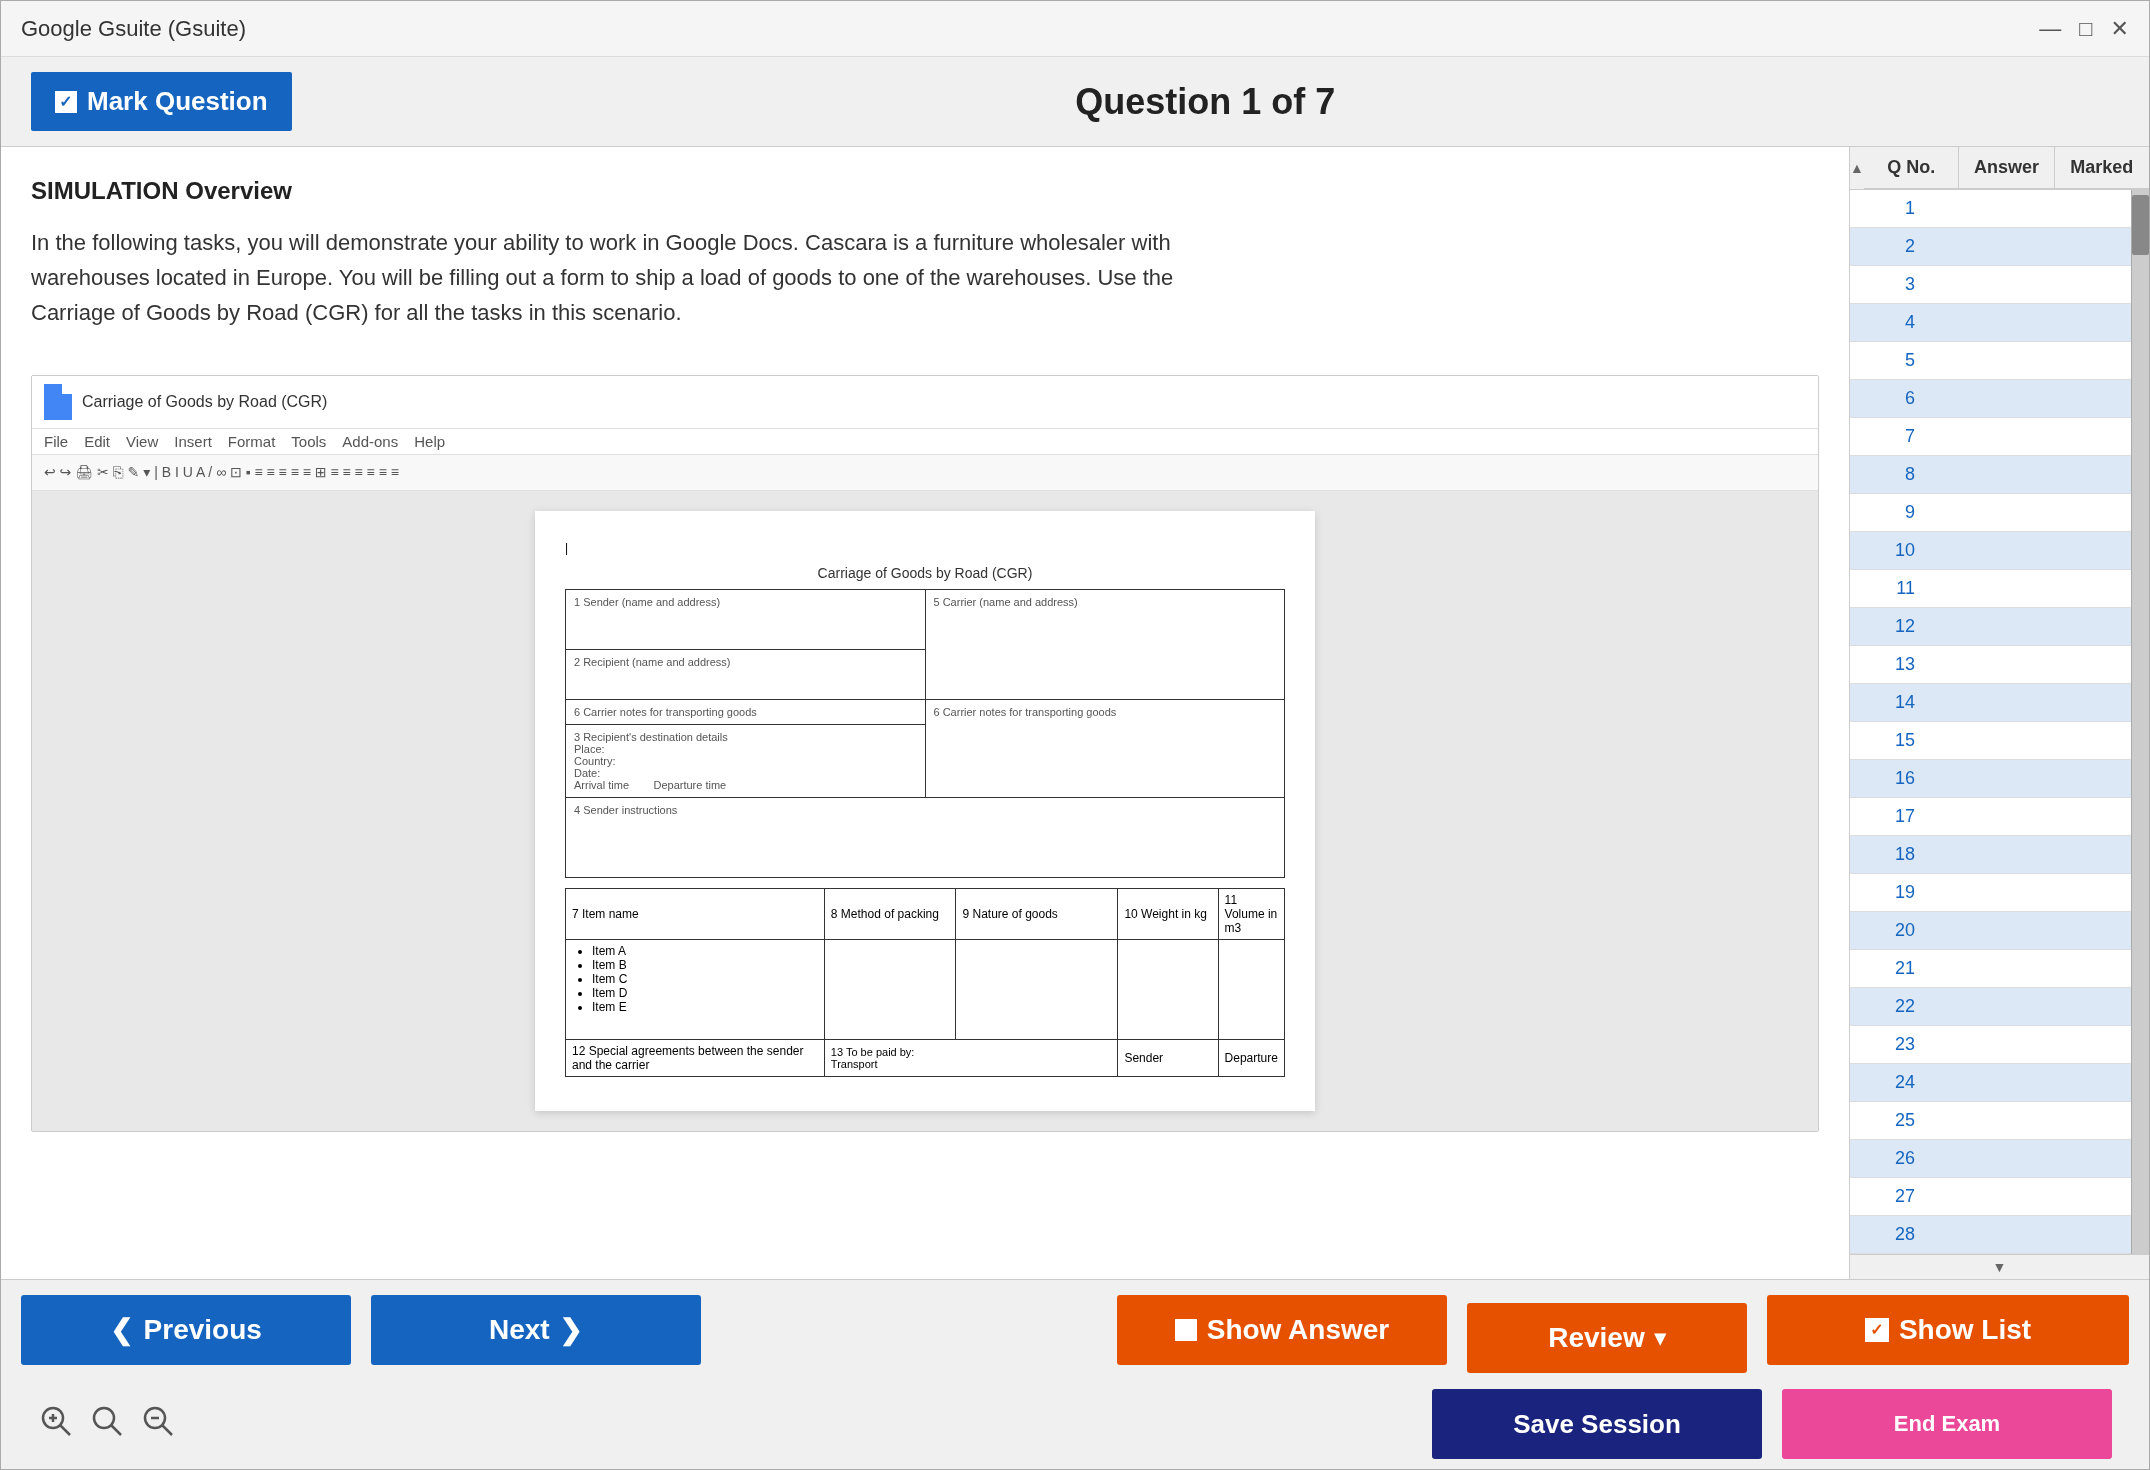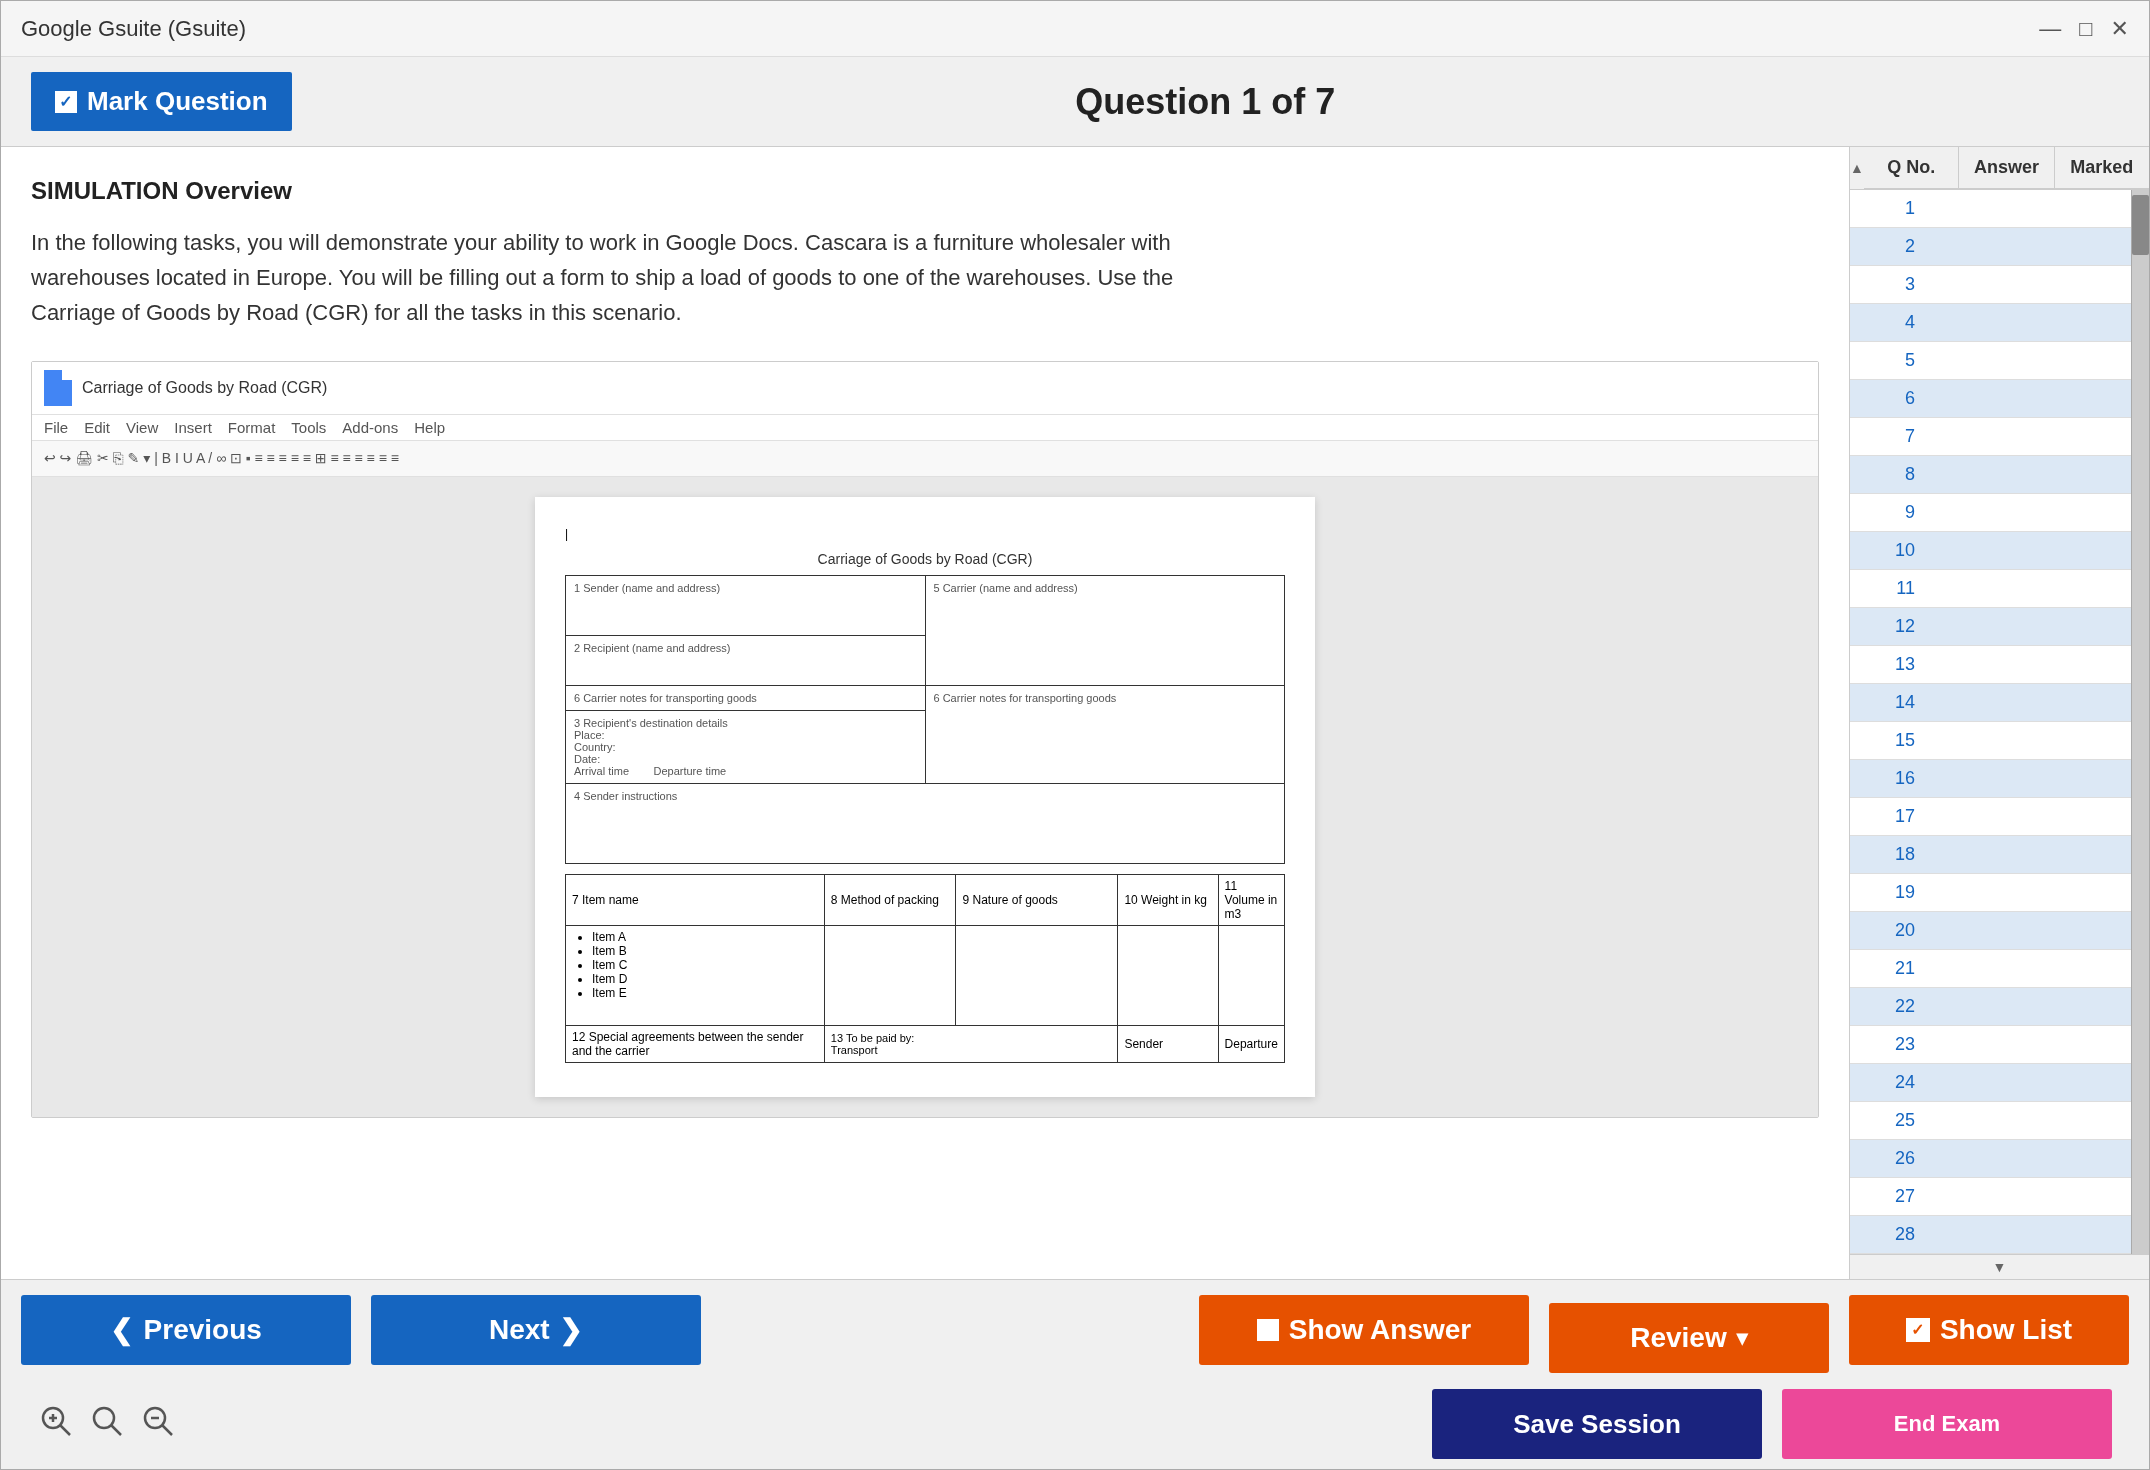--- a/index.html
+++ b/index.html
@@ -19,21 +19,21 @@
     .mark-question-btn .checkbox-icon { width: 22px; height: 22px; background: #fff; border: 2px solid #fff; display: inline-flex; align-items: center; justify-content: center; }
     .mark-question-btn .checkbox-icon::after { content: '✓'; color: #1565c0; font-size: 16px; font-weight: bold; }
     .question-title { flex: 1; text-align: center; font-size: 36px; font-weight: 700; color: #222; }
 
     
     .main-area { display: flex; flex: 1; overflow: hidden; }
 
     
     .content-area { flex: 1; padding: 30px 30px 0 30px; overflow-y: auto; }
     .simulation-overview { font-size: 24px; font-weight: 600; margin-bottom: 20px; color: #222; }
-    .intro-text { font-size: 22px; color: #333; line-height: 1.6; margin-bottom: 30px; max-width: 1200px; }
+    .intro-text { font-size: 22px; color: #333; line-height: 1.6; margin-bottom: 44px; max-width: 1200px; }
 
     
     .google-docs-container { border: 1px solid #ccc; background: #fff; border-radius: 2px; }
     .docs-title-bar { display: flex; align-items: center; padding: 8px 12px; background: #fff; border-bottom: 1px solid #e0e0e0; gap: 10px; }
     .docs-icon { width: 28px; height: 36px; background: #4285f4; display: inline-block; position: relative; }
     .docs-icon::after { content: ''; position: absolute; top: 0; right: 0; width: 10px; height: 10px; background: #fff; }
     .docs-name { font-size: 16px; color: #333; }
     .docs-menubar { font-size: 15px; color: #555; padding: 4px 12px; display: flex; gap: 16px; border-bottom: 1px solid #e0e0e0; }
     .docs-toolbar { padding: 6px 12px; display: flex; align-items: center; gap: 6px; border-bottom: 1px solid #e0e0e0; background: #f8f8f8; flex-wrap: wrap; min-height: 36px; }
     .docs-toolbar span { font-size: 14px; color: #555; }
@@ -67,21 +67,21 @@
     
     .bottom-bar { height: 190px; background: #f0f0f0; border-top: 1px solid #ccc; flex-shrink: 0; display: flex; flex-direction: column; }
     .bottom-row1 { display: flex; align-items: center; height: 100px; padding: 0 20px; gap: 20px; }
     .bottom-row2 { display: flex; align-items: center; height: 90px; padding: 0 37px; gap: 20px; }
 
     .nav-btn { height: 70px; font-size: 28px; font-weight: 600; border: none; cursor: pointer; border-radius: 3px; display: flex; align-items: center; justify-content: center; gap: 10px; padding: 0 30px; }
     .prev-btn { background: #1565c0; color: #fff; width: 330px; }
     .next-btn { background: #1565c0; color: #fff; width: 330px; }
     .show-answer-btn { background: #e65100; color: #ffffff; width: 330px; }
     .review-btn { background: #e65100; color: #fff; width: 280px; margin-top: 16px; }
-    .show-list-btn { background: #e65100; color: #fff; width: 280px; }
+    .show-list-btn { background: #e65100; color: #fff; width: 362px; }
     .save-session-btn { background: #1a237e; color: #fff; width: 330px; font-size: 26px; }
     .end-exam-btn { background: #ec4899; color: #fff; width: 330px; font-size: 22px; }
 
     .btn-spacer { flex: 1; }
     .zoom-controls { display: flex; gap: 15px; align-items: center; }
     .zoom-btn { font-size: 30px; color: #555; cursor: pointer; background: none; border: none; }
 
     .nav-arrow { font-size: 28px; }
     .checkbox-white { width: 24px; height: 24px; background: #fff; border: 2px solid #fff; display: inline-flex; align-items: center; justify-content: center; flex-shrink: 0; }
     .checkbox-white::after { content: '✓'; color: #e65100; font-size: 16px; font-weight: bold; }

